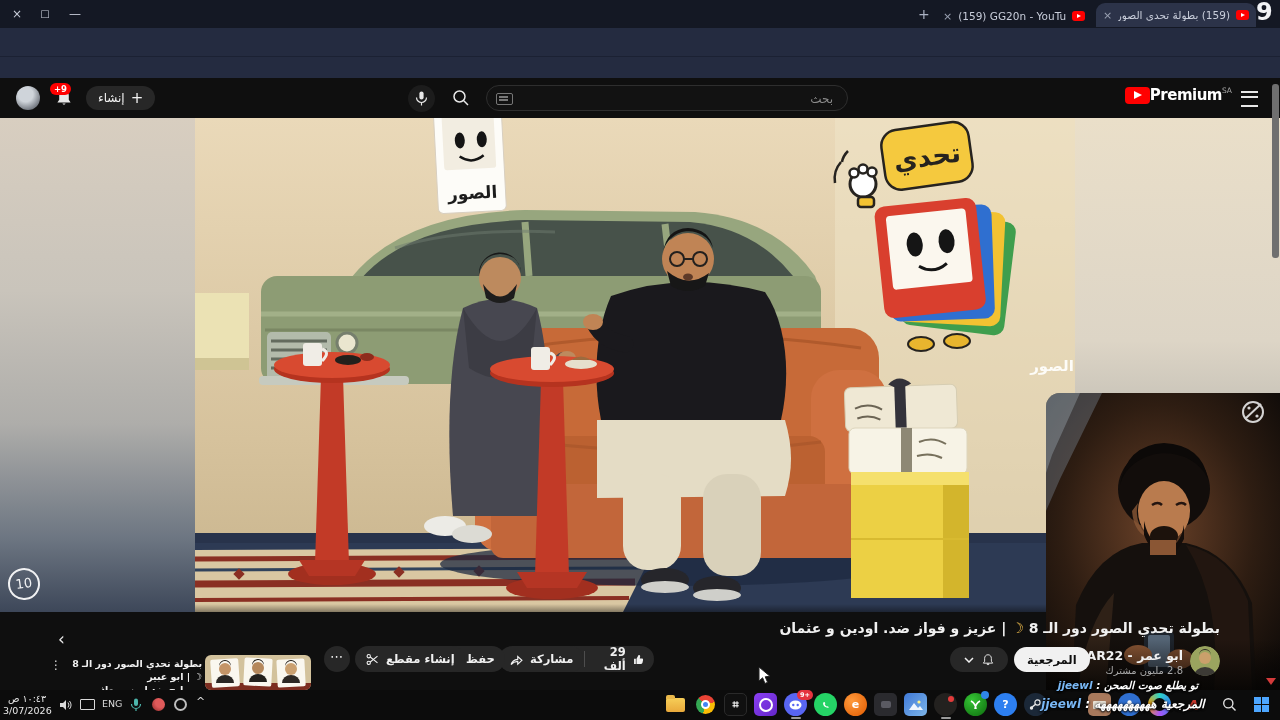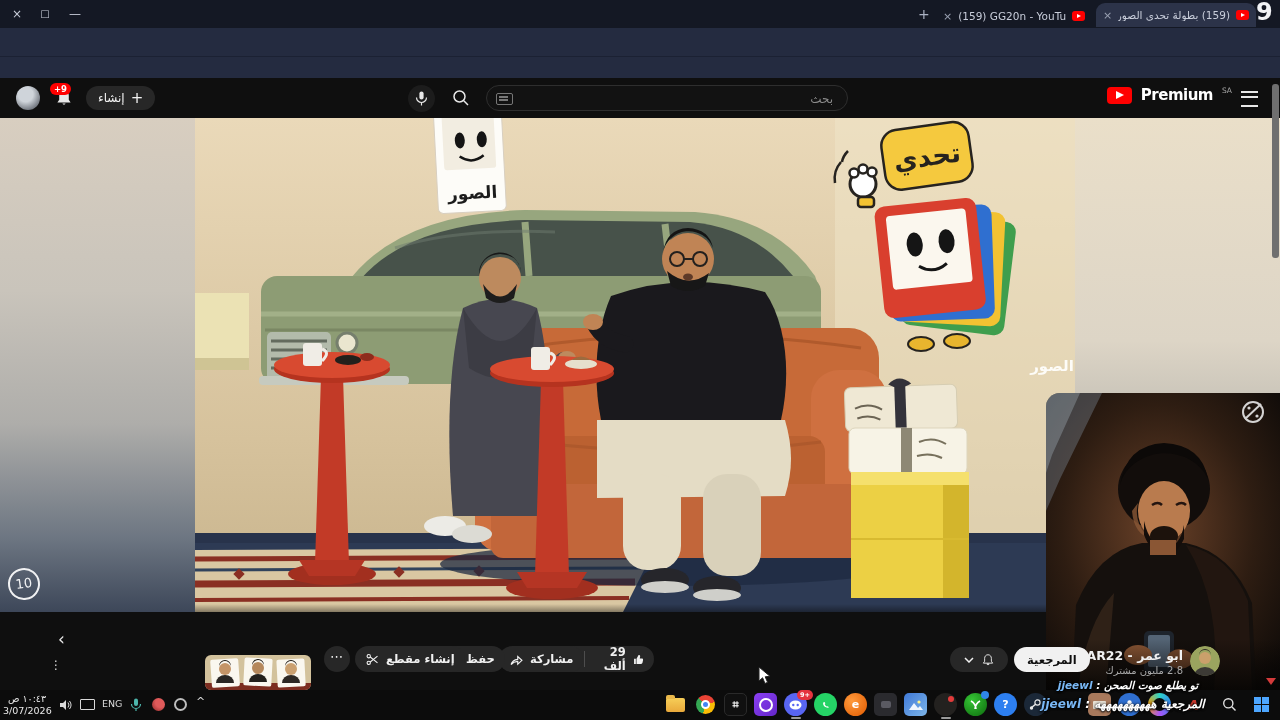--- a/index.html
+++ b/index.html
@@ -43,21 +43,21 @@
   #yt-avatar{left:16px;top:86px;width:24px;height:24px;border-radius:50%;background:radial-gradient(circle at 40% 35%,#cfd4da 0 35%,#7d828a 70%,#4e525a 100%);}
   #notif-badge{left:50px;top:83px;background:#f00;color:#fff;font-size:8.5px;font-weight:bold;border-radius:8px;padding:1px 4px;z-index:2;}
   #create-pill{left:86px;top:86px;height:24px;background:#272727;border-radius:14px;display:flex;align-items:center;gap:6px;padding:0 12px;color:#f1f1f1;font-size:12px;}
   #mic-btn{left:408px;top:85px;width:27px;height:27px;border-radius:50%;background:#1c1c1c;display:flex;align-items:center;justify-content:center;}
   #search-btn{left:452px;top:89px;}
   #search-pill{left:486px;top:85px;width:362px;height:26px;border:1px solid #2e2e2e;background:#121212;border-radius:14px;box-sizing:border-box;}
   #search-input{position:absolute;left:30px;right:12px;top:1px;height:22px;background:transparent;border:none;outline:none;color:#eee;direction:rtl;font-size:12px;font-family:"DejaVu Sans",sans-serif;}
   #search-input::placeholder{color:#8a8a8a;}
   #kbd-icon{position:absolute;left:9px;top:7px;width:15px;height:10px;border:1px solid #777;border-radius:2px;}
   #kbd-icon::after{content:"";position:absolute;left:2px;top:2px;width:9px;height:1.5px;background:#777;box-shadow:0 3px 0 #777;}
-  #premium{right:48px;top:86px;display:flex;align-items:center;gap:9px;direction:ltr;}
+  #premium{right:48px;top:86px;display:flex;align-items:center;gap:0;direction:ltr;}
   #p-box{width:25px;height:17px;background:#f00;border-radius:4px;position:relative;}
   #p-box::after{content:"";position:absolute;left:9px;top:4px;border-left:8px solid #fff;border-top:4.5px solid transparent;border-bottom:4.5px solid transparent;}
   #p-word{color:#fff;font-size:15px;font-weight:bold;letter-spacing:-0.5px;}
   #p-region{color:#aaa;font-size:7.5px;margin-top:-9px;}
   #hamburger{right:22px;top:91px;width:17px;height:12px;border-top:2px solid #e8e8e8;border-bottom:2px solid #e8e8e8;}
   #hamburger::after{content:"";position:absolute;left:0;top:3px;width:17px;height:2px;background:#e8e8e8;}
   #scroll-thumb{left:1272px;top:84px;width:7px;height:174px;background:#6f6f6f;border-radius:3px;z-index:4;}
   
   #ambient-left{left:0;top:118px;width:195px;height:494px;background:linear-gradient(180deg,#d8cec0 0%,#c9c4bb 35%,#aeadaa 62%,#6d7682 85%,#3d4759 100%);}
   #ambient-right{left:1075px;top:118px;width:205px;height:494px;background:linear-gradient(180deg,#eadfc9 0%,#ddd5c6 45%,#a7a7a2 80%,#6a6f72 100%);}
@@ -417,20 +417,23 @@
       <g>
         <rect x="656" y="354" width="118" height="126" fill="#ecd044"></rect>
         <rect x="748" y="354" width="26" height="126" fill="#d3b52c"></rect>
         <rect x="656" y="354" width="118" height="13" fill="#f5e06d"></rect>
         <path d="M656,421 h118" stroke="#d8ba30" stroke-width="2"></path>
       </g>
       <rect x="0" y="486" width="880" height="8" fill="url(#fadeb)" opacity=".4"></rect>
     </svg>
   </div>
 
+  <div id="vid-title" class="abs below">
+    <span>بطولة تحدي الصور دور الـ 8 </span><span class="moon">☽</span><span> | عزيز و فواز ضد. اودين و عثمان</span>
+  </div>
   <div id="ch-avatar" class="abs below">
     <svg width="30" height="30" viewBox="0 0 30 30">
         <circle cx="15" cy="15" r="15" fill="#9aa45f"></circle>
         <circle cx="15" cy="12" r="6" fill="#caa06b"></circle>
         <path d="M9,9 a6,6 0 0 1 12,0 q-1,-5 -6,-5 t-6,5 Z" fill="#2c2924"></path>
         <path d="M4,30 a11,9 0 0 1 22,0 Z" fill="#3c3a35"></path>
       </svg>
   </div>
   <div id="ch-name" class="abs below">
     <span>ابو عمر - BO3OMAR22</span>
@@ -502,20 +505,24 @@
         <path d="M14,11 a6,6 0 0 1 12,0 q-2,-5 -6,-5 t-6,5 Z" fill="#1f1b17"></path>
         <path d="M11,28 a9,8 0 0 1 18,0 Z" fill="#2a2623"></path>
       <circle cx="53" cy="13" r="6" fill="#b5885c"></circle>
         <path d="M47,10 a6,6 0 0 1 12,0 q-2,-5 -6,-5 t-6,5 Z" fill="#15120f"></path>
         <path d="M44,27 a9,8 0 0 1 18,0 Z" fill="#23201c"></path>
       <circle cx="86" cy="14" r="6" fill="#caa070"></circle>
         <path d="M80,11 a6,6 0 0 1 12,0 q-2,-5 -6,-5 t-6,5 Z" fill="#1c1814"></path>
         <path d="M77,28 a9,8 0 0 1 18,0 Z" fill="#2d2824"></path>
     </svg>
   </div>
+  <div id="rel-text" class="abs">
+    <div>بطولة تحدي الصور دور الـ 8 ☽ | ابو عبير</div>
+    <div>و صليح ضد اويز ومعاذ</div>
+  </div>
   <div id="rel-kebab" class="abs">⋮</div>
 
   <div id="webcam" class="abs">
     <svg width="234" height="297" viewBox="0 0 234 297">
       <defs>
         <radialGradient id="warm" cx="48%" cy="45%" r="75%">
           <stop offset="0" stop-color="#6a4128"></stop>
             <stop offset=".55" stop-color="#2e1d12"></stop>
             <stop offset="1" stop-color="#0a0807"></stop>
         </radialGradient>

